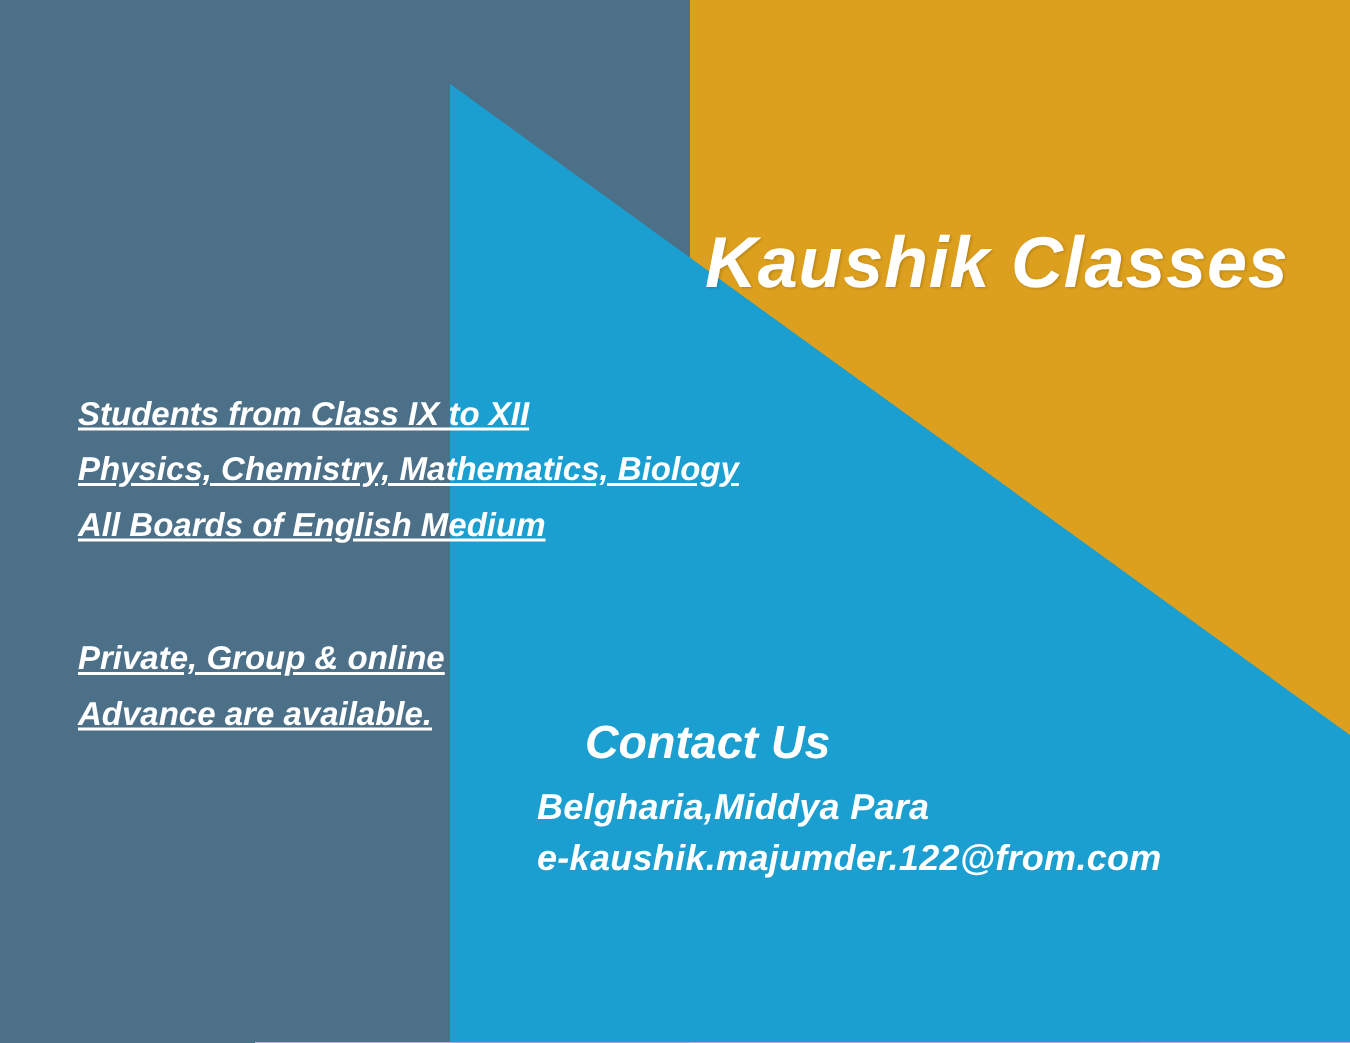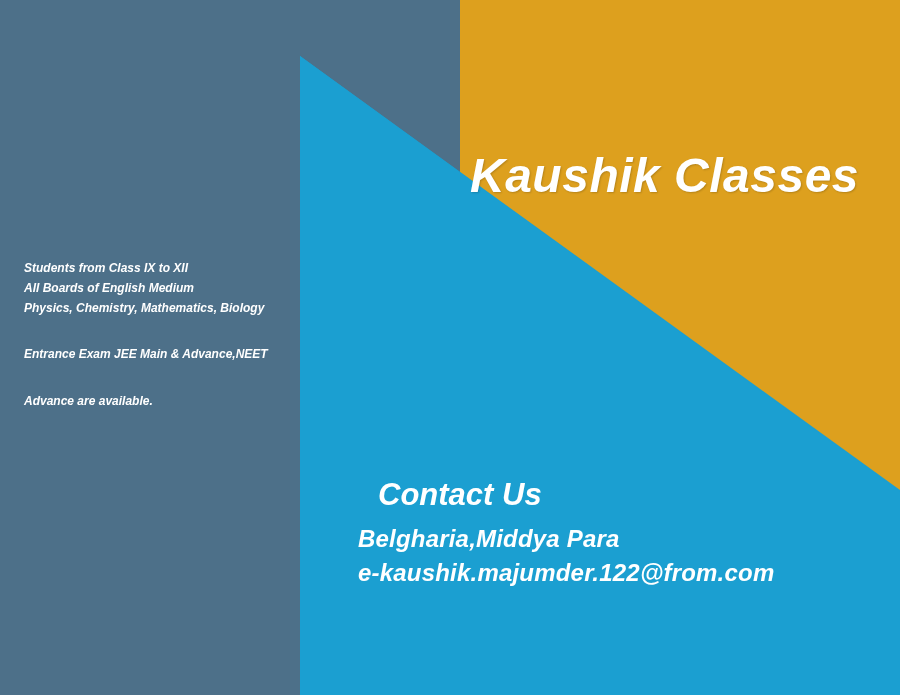--- a/index.html
+++ b/index.html
@@ -47,45 +47,46 @@
     font-size: 48px;
     font-weight: bold;
     font-style: italic;
     letter-spacing: 0.5px;
     line-height: 1.1;
     text-align: left;
     text-shadow: 1px 1px 2px rgba(0,0,0,0.18);
   }
   .features {
     position: absolute;
-    left: 24px;
+    left: 52px;
     top: 258px;
     width: 450px;
     color: #ffffff;
-    font-size: 12px;
+    font-size: 22px;
     font-weight: bold;
     font-style: italic;
     line-height: 1.68;
+    text-decoration: underline;
   }
   .features .gap {
     display: block;
     height: 26px;
   }
   .contact-block {
     position: absolute;
     left: 358px;
     top: 478px;
     width: 520px;
     color: #ffffff;
   }
   .contact-heading {
     font-size: 31px;
     font-weight: bold;
     font-style: italic;
-    margin: 0 0 10px 20px;
+    margin: 0 0 10px 32px;
     line-height: 1.1;
   }
   .contact-line {
     font-size: 24px;
     font-weight: bold;
     font-style: italic;
     line-height: 1.42;
     letter-spacing: 0.2px;
   }
 </style>
@@ -100,25 +101,25 @@
   <svg class="bg-blue" viewBox="0 0 900 695" preserveAspectRatio="none">
     <polygon points="300,56 300,695 900,695 900,490" fill="#1b9fd1"></polygon>
     <polygon points="300,56 300,695 760,695" fill="#1b9fd1"></polygon>
     <polygon points="300,56 900,492 900,695 300,695" fill="#1b9fd1"></polygon>
   </svg>
 
   <div class="title">Kaushik Classes</div>
 
   <div class="features">
     <div>Students from Class IX to XII</div>
+    <div>Physics, Chemistry, Mathematics, Biology</div>
     <div>All Boards of English Medium</div>
-    <div>Physics, Chemistry, Mathematics, Biology</div>
     <span class="gap"></span>
-    <div>Entrance Exam JEE Main &amp; Advance,NEET</div>
     <span class="gap"></span>
+    <div>Private, Group &amp; online</div>
     <div>Advance are available.</div>
   </div>
 
   <div class="contact-block">
     <div class="contact-heading">Contact Us</div>
     <div class="contact-line">Belgharia,Middya Para</div>
     <div class="contact-line">e-kaushik.majumder.122@from.com</div>
   </div>
 
 </div>

